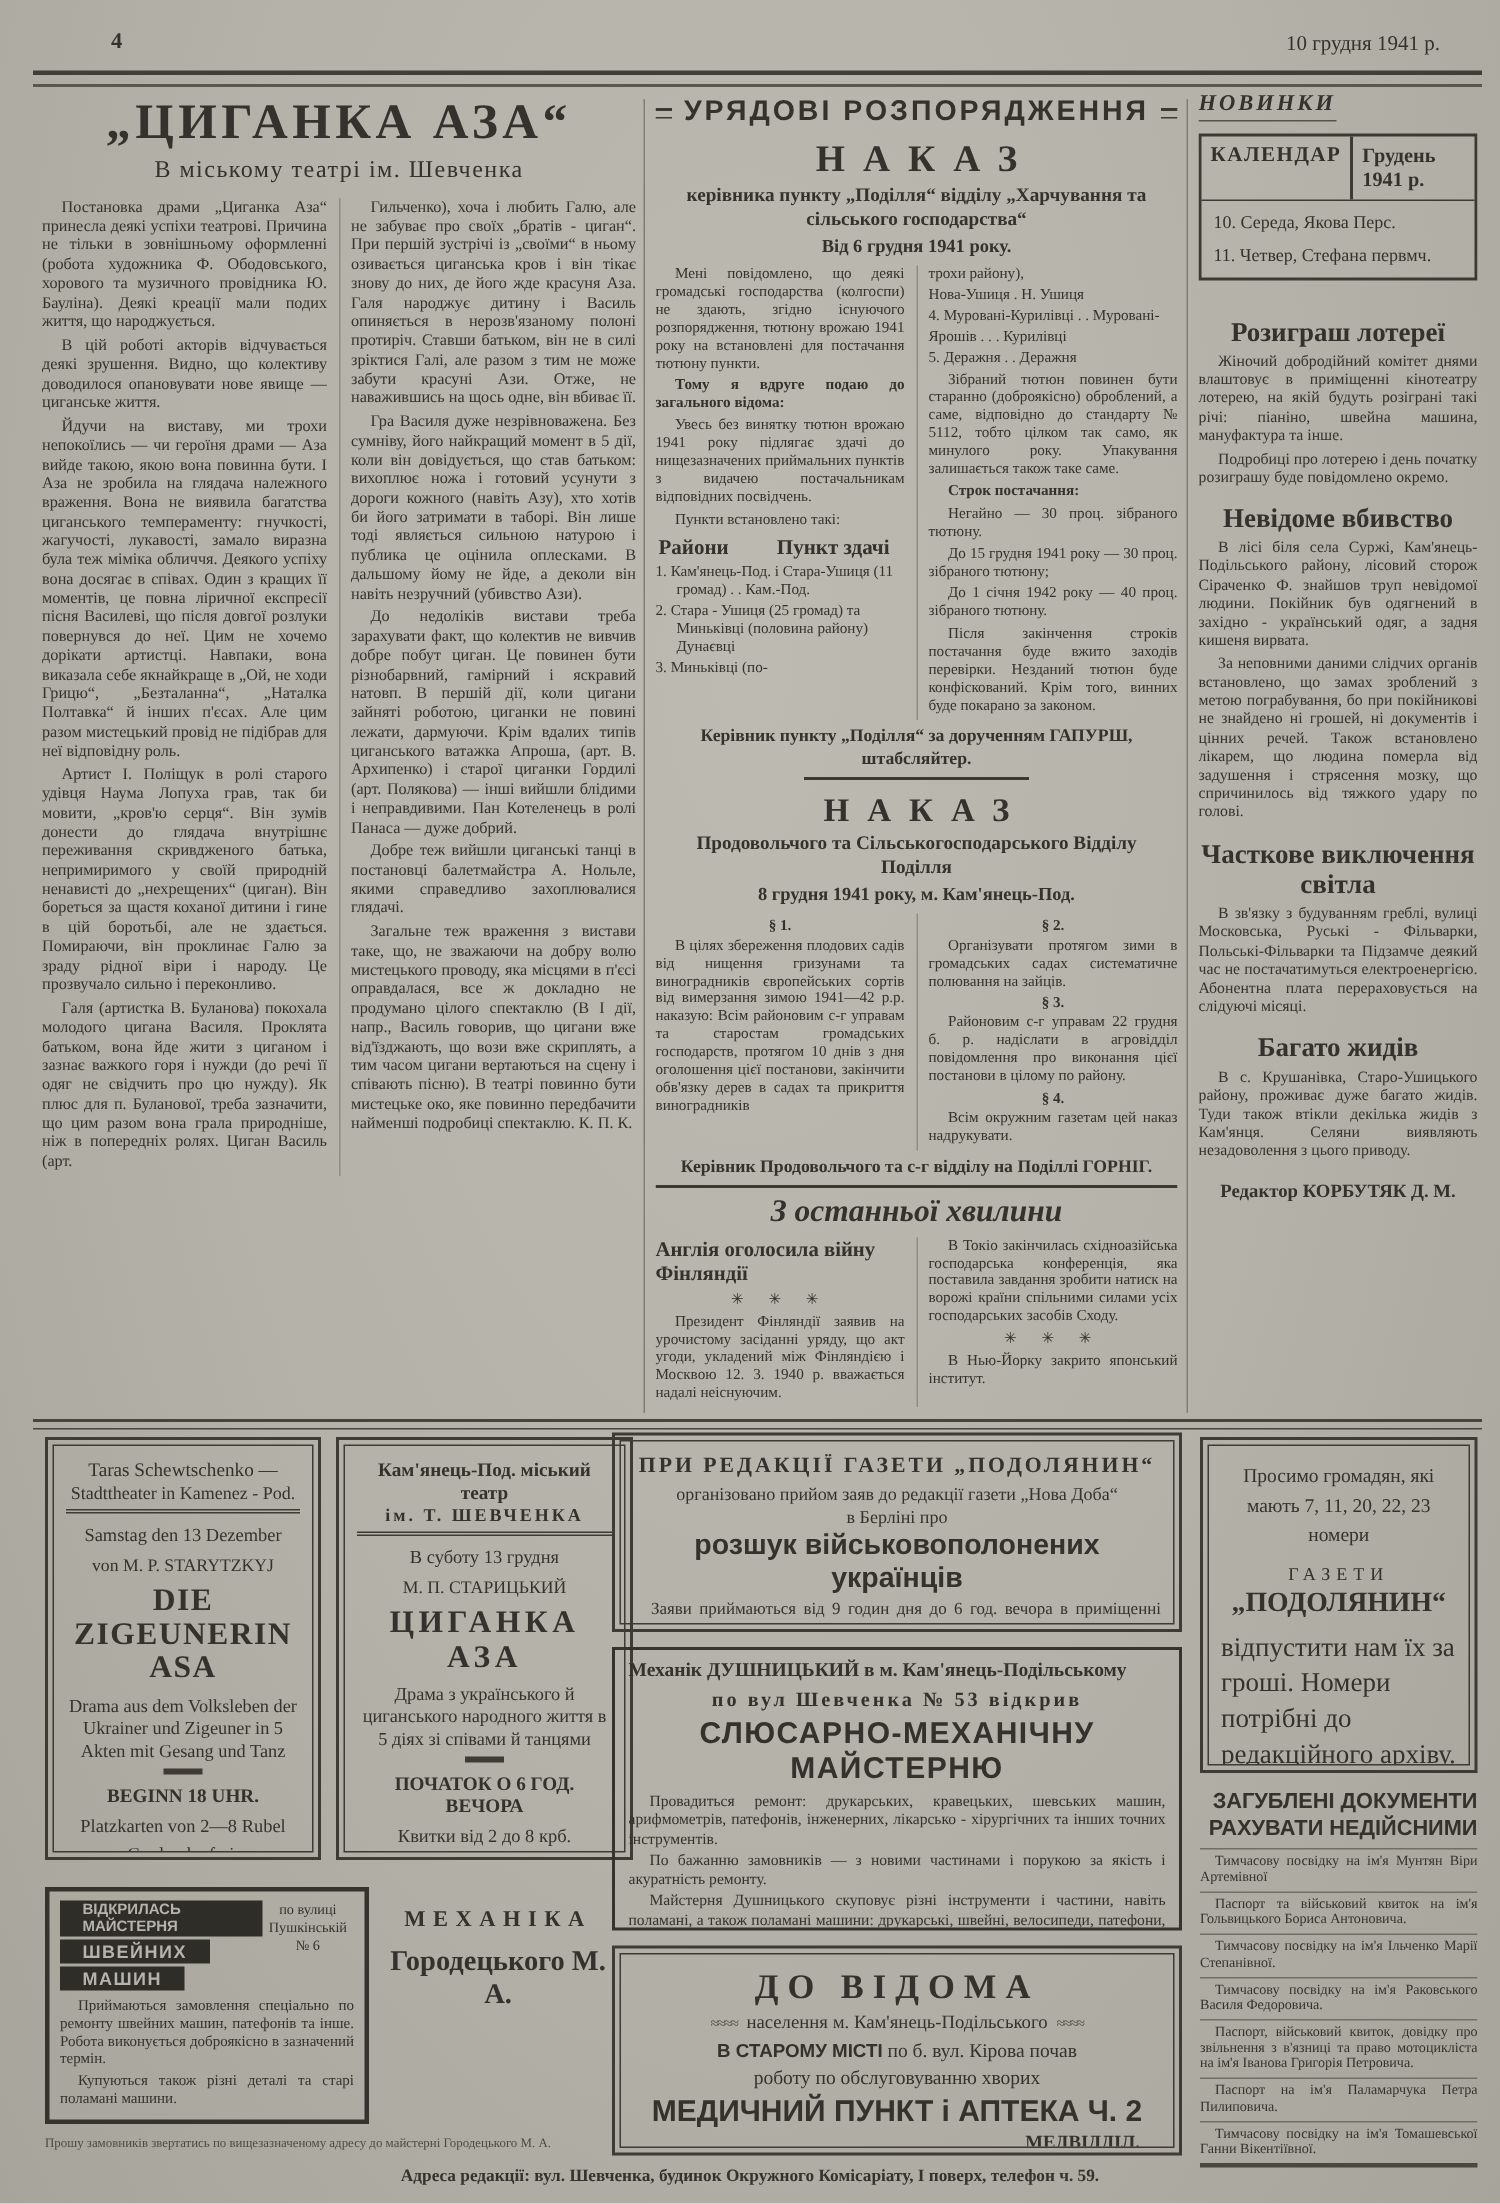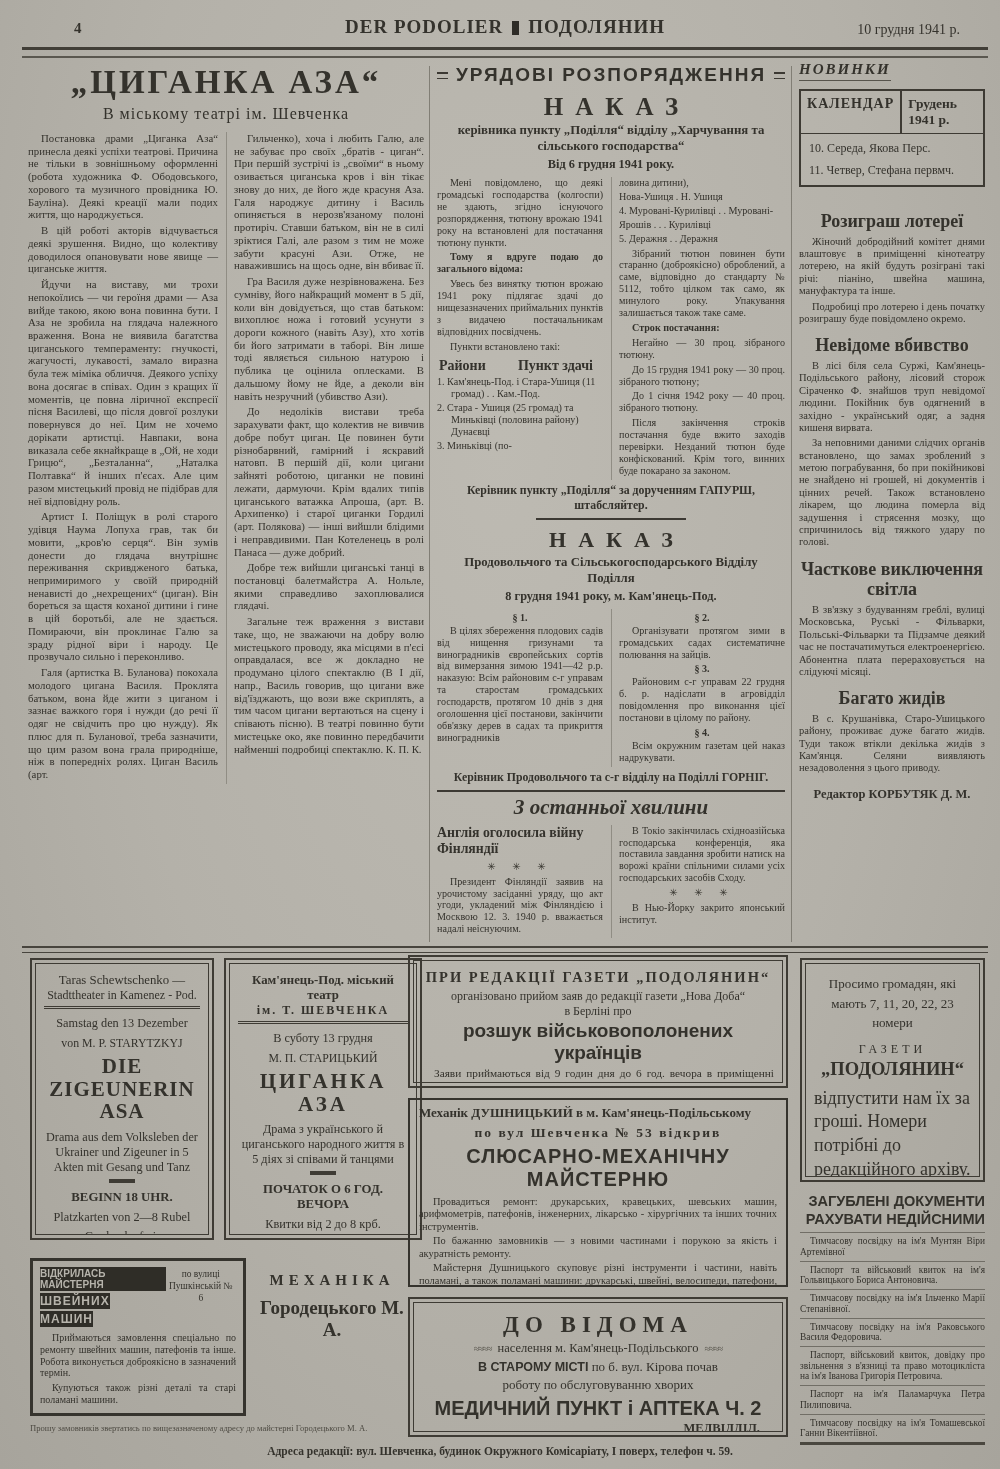--- a/index.html
+++ b/index.html
@@ -98,38 +98,35 @@
   .q-name{font-weight:700;font-size:18.5px;margin-bottom:7px}
   .q-p2{font-size:18px;line-height:1.32;text-align:left;text-indent:0}
   .q-sig{text-align:right;font-weight:700;font-size:13px;margin-top:3px;padding-right:6px}
   .lost{position:absolute;left:800px;top:1192px;width:185px;height:250px;border-bottom:3px solid #4a473f;overflow:hidden}
   .lost-title{font-family:"Liberation Sans",sans-serif;font-weight:700;font-size:14.5px;text-align:right;line-height:1.25;margin:0 0 4px}
   .doc-item{font-size:9.4px;line-height:1.14;text-align:justify;padding:3px 0;border-top:1px solid #716e66;text-indent:10px;margin:0}
   .adSew{position:absolute;left:30px;top:1258px;width:216px;height:158px;border:3px solid #35332d;box-sizing:border-box;padding:5px 7px;overflow:hidden}
   .sew-head{display:flex;justify-content:space-between;align-items:flex-start;margin-bottom:4px}
   .chips{display:flex;flex-direction:column;align-items:flex-start}
   .chip{display:inline-block;background:#2f2d27;color:#b6b3ab;font-weight:700;
-    font-family:"Liberation Sans",sans-serif;padding:1px 0;margin:1px 0}
+    font-family:"Liberation Sans",sans-serif;padding:1px 15px;margin:1px 0}
   .chip.c1{font-size:10px}.chip.c2,.chip.c3{font-size:12px;letter-spacing:1px}
   .sew-addr{width:74px;font-size:9.5px;text-align:center;margin-top:3px;line-height:1.25}
   .sew-para{font-size:10px;line-height:1.18;text-align:justify;text-indent:12px;margin:0 0 3px}
   .sew-note{position:absolute;left:30px;top:1423px;width:345px;font-size:8.6px;color:#4d4a42}
   .adMech{position:absolute;left:250px;top:1272px;width:164px;text-align:center}
   .mech-word{font-weight:700;font-size:15px;letter-spacing:5px}
   .mech-name{font-weight:700;font-size:19px;margin-top:8px}
   .footer{position:absolute;left:0;right:0;top:1445px;text-align:center;font-size:11.5px;font-weight:700}
 </style>
 </head>
 <body>
 
 <div class="hdr">
   <span class="num">4</span>
-  <div class="mast">
-    <span>DER PODOLIER</span><span class="bar-icon"></span><span>ПОДОЛЯНИН</span>
-  </div>
   <span class="date">10 грудня 1941 р.</span>
 </div>
 <div class="rule-top"></div>
 
 <div class="colL">
   <div class="lead-title">„ЦИГАНКА АЗА“</div>
   <div class="lead-sub">В міському театрі ім. Шевченка</div>
   <div class="twocol">
     <div>
         <p class="para">Постановка драми „Циганка Аза“ принесла деякі успіхи театрові. Причина не тільки в зовнішньому оформленні (робота художника Ф. Ободовського, хорового та музичного провідника Ю. Бауліна). Деякі креації мали подих життя, що народжується.</p>
@@ -174,21 +171,21 @@
         <span>Пункт здачі</span>
       </div>
       <div>
           <p class="row">1. Кам'янець-Под. і Стара-Ушиця (11 громад) . . Кам.-Под.</p>
           <p class="row">2. Стара - Ушиця (25 громад) та Миньківці (половина району) Дунаєвці</p>
           <p class="row">3. Миньківці (по-</p>
         </div>
     </div>
     <div>
       <div>
-          <p class="row">ловина дитини),</p>
+          <p class="row">трохи району),</p>
           <p class="row">Нова-Ушиця  .  Н. Ушиця</p>
           <p class="row">4. Муровані-Курилівці . . Муровані-</p>
           <p class="row">Ярошів . . . Курилівці</p>
           <p class="row">5. Деражня . . Деражня</p>
         </div>
       <div>
           <p class="para">Зібраний тютюн повинен бути старанно (доброякісно) оброблений, а саме, відповідно до стандарту № 5112, тобто цілком так само, як минулого року. Упакування залишається також таке саме.</p>
           <p class="para bold">Строк постачання:</p>
           <p class="para">Негайно — 30 проц. зібраного тютюну.</p>
           <p class="para">До 15 грудня 1941 року — 30 проц. зібраного тютюну;</p>

